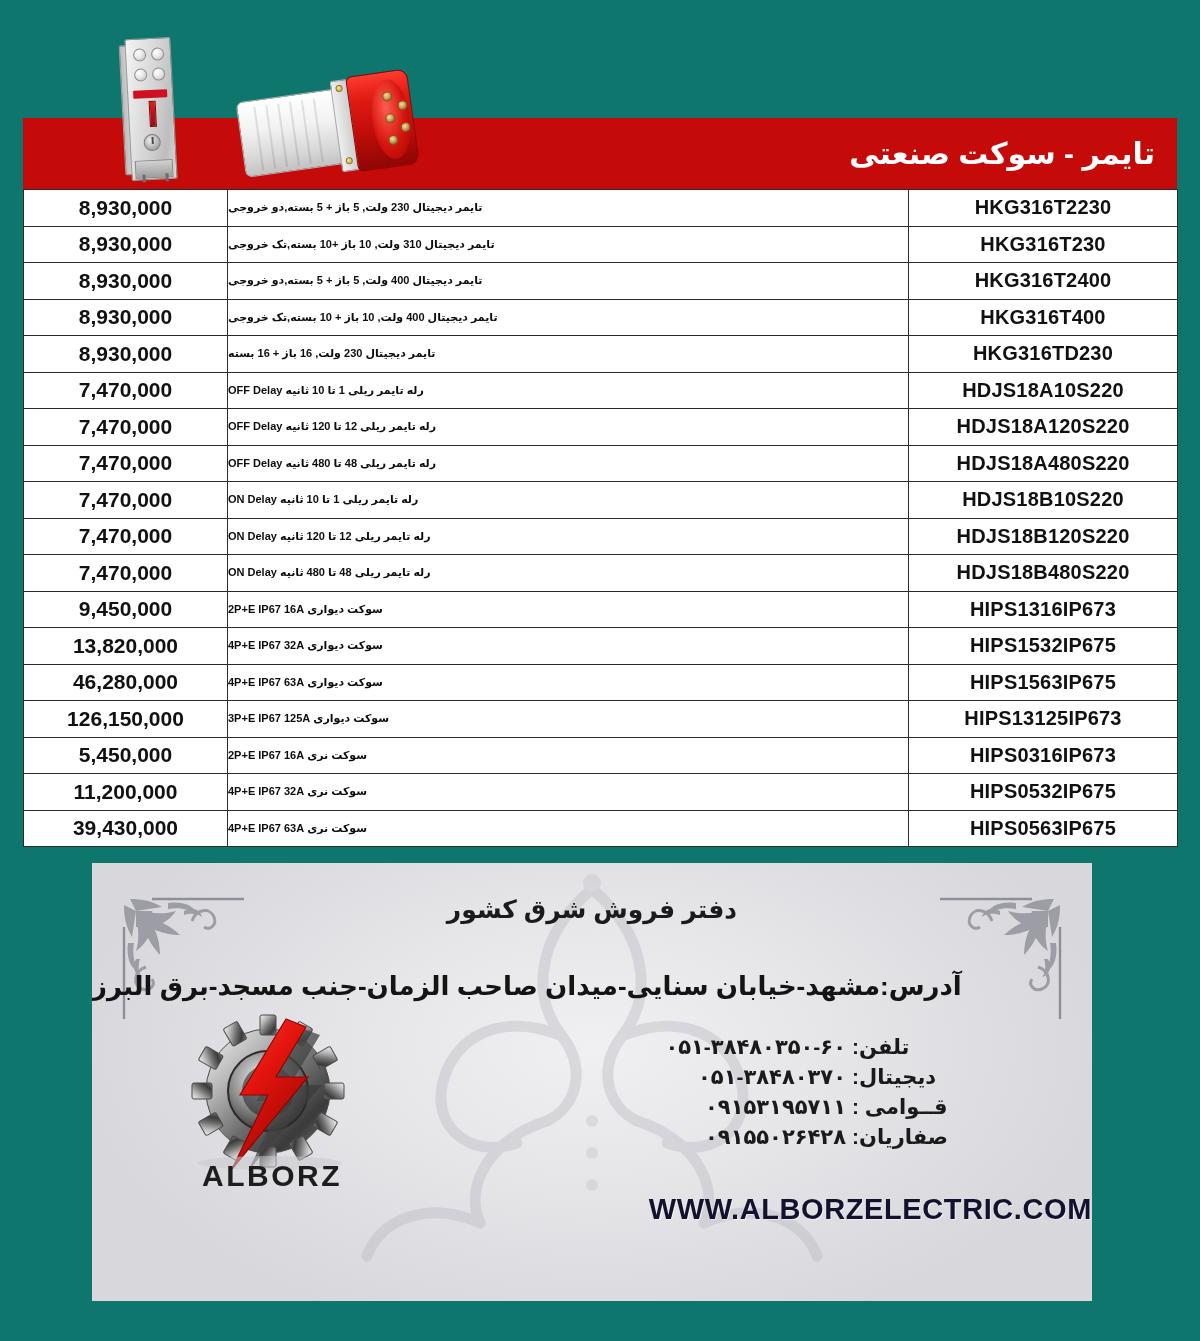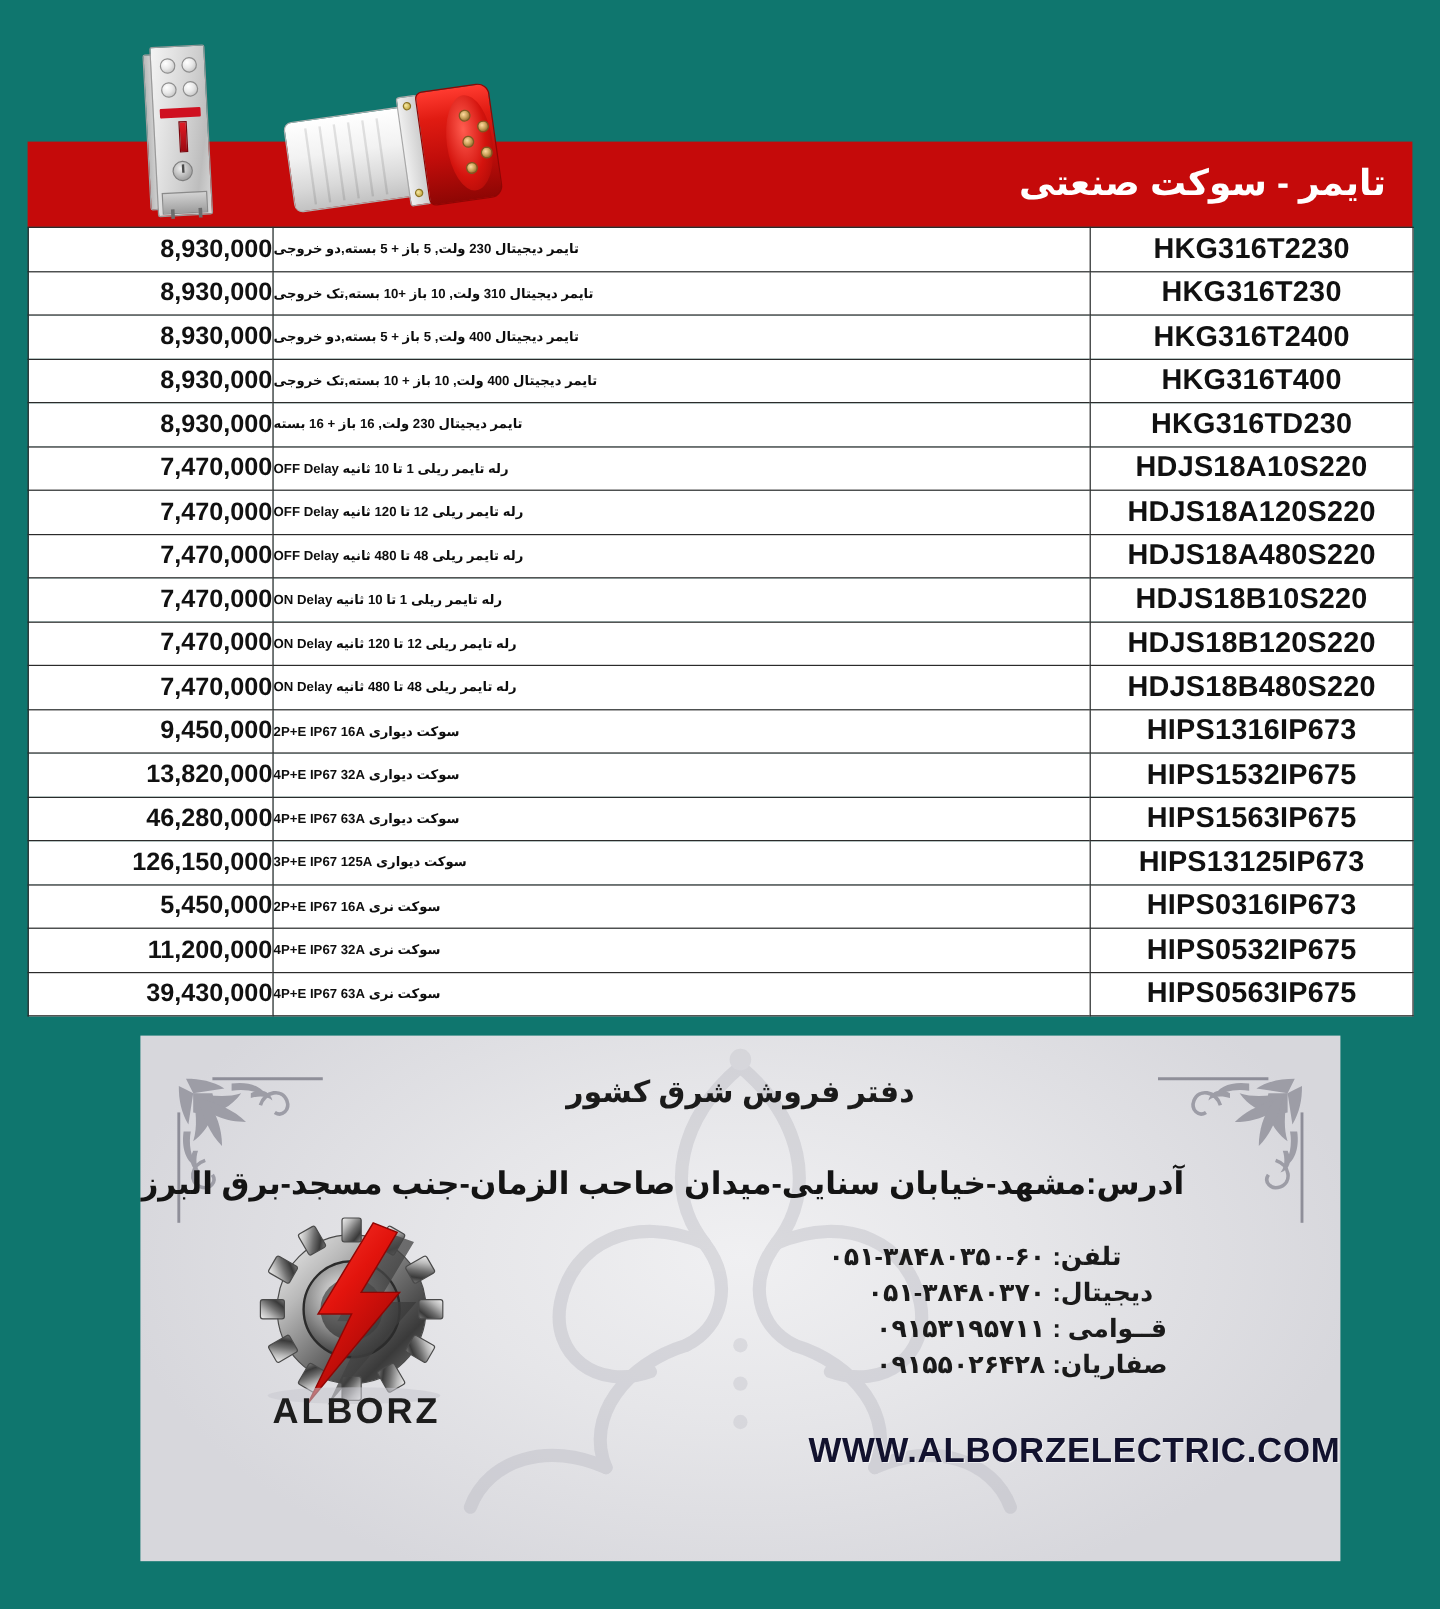--- a/index.html
+++ b/index.html
@@ -221,51 +221,51 @@
     background: #ffffff;
   }
 
   
   col.c-price { width: 204px; }
   col.c-desc  { width: 681px; }
   col.c-code  { width: 269px; }
 
   .cell-code {
     text-align: center;
-    font-size: 24px;
+    font-size: 20px;
     font-weight: 700;
     color: #111;
     letter-spacing: 0.2px;
     direction: ltr;
     font-family: "Liberation Sans", sans-serif;
   }
   .cell-desc {
     text-align: left;
     padding-left: 10px;
     font-size: 11px;
     font-weight: 700;
     color: #0d0d0d;
     direction: rtl;
     unicode-bidi: embed;
     white-space: nowrap;
   }
   .cell-price {
-    text-align: right;
+    text-align: center;
     padding-left: 18px;
     font-size: 21px;
     font-weight: 700;
     color: #111;
     direction: ltr;
     font-family: "Liberation Sans", sans-serif;
   }
 
   
   .footer-card {
     position: absolute;
-    left: 117px;
+    left: 92px;
     top: 863px;
     width: 1000px;
     height: 438px;
     background:
       radial-gradient(ellipse 520px 300px at 50% 42%, #f0f0f2 0%, #e6e6e9 45%, #d7d7dc 100%);
     overflow: hidden;
     padding-left: 26px;
   }
 
   .fc-watermark {

